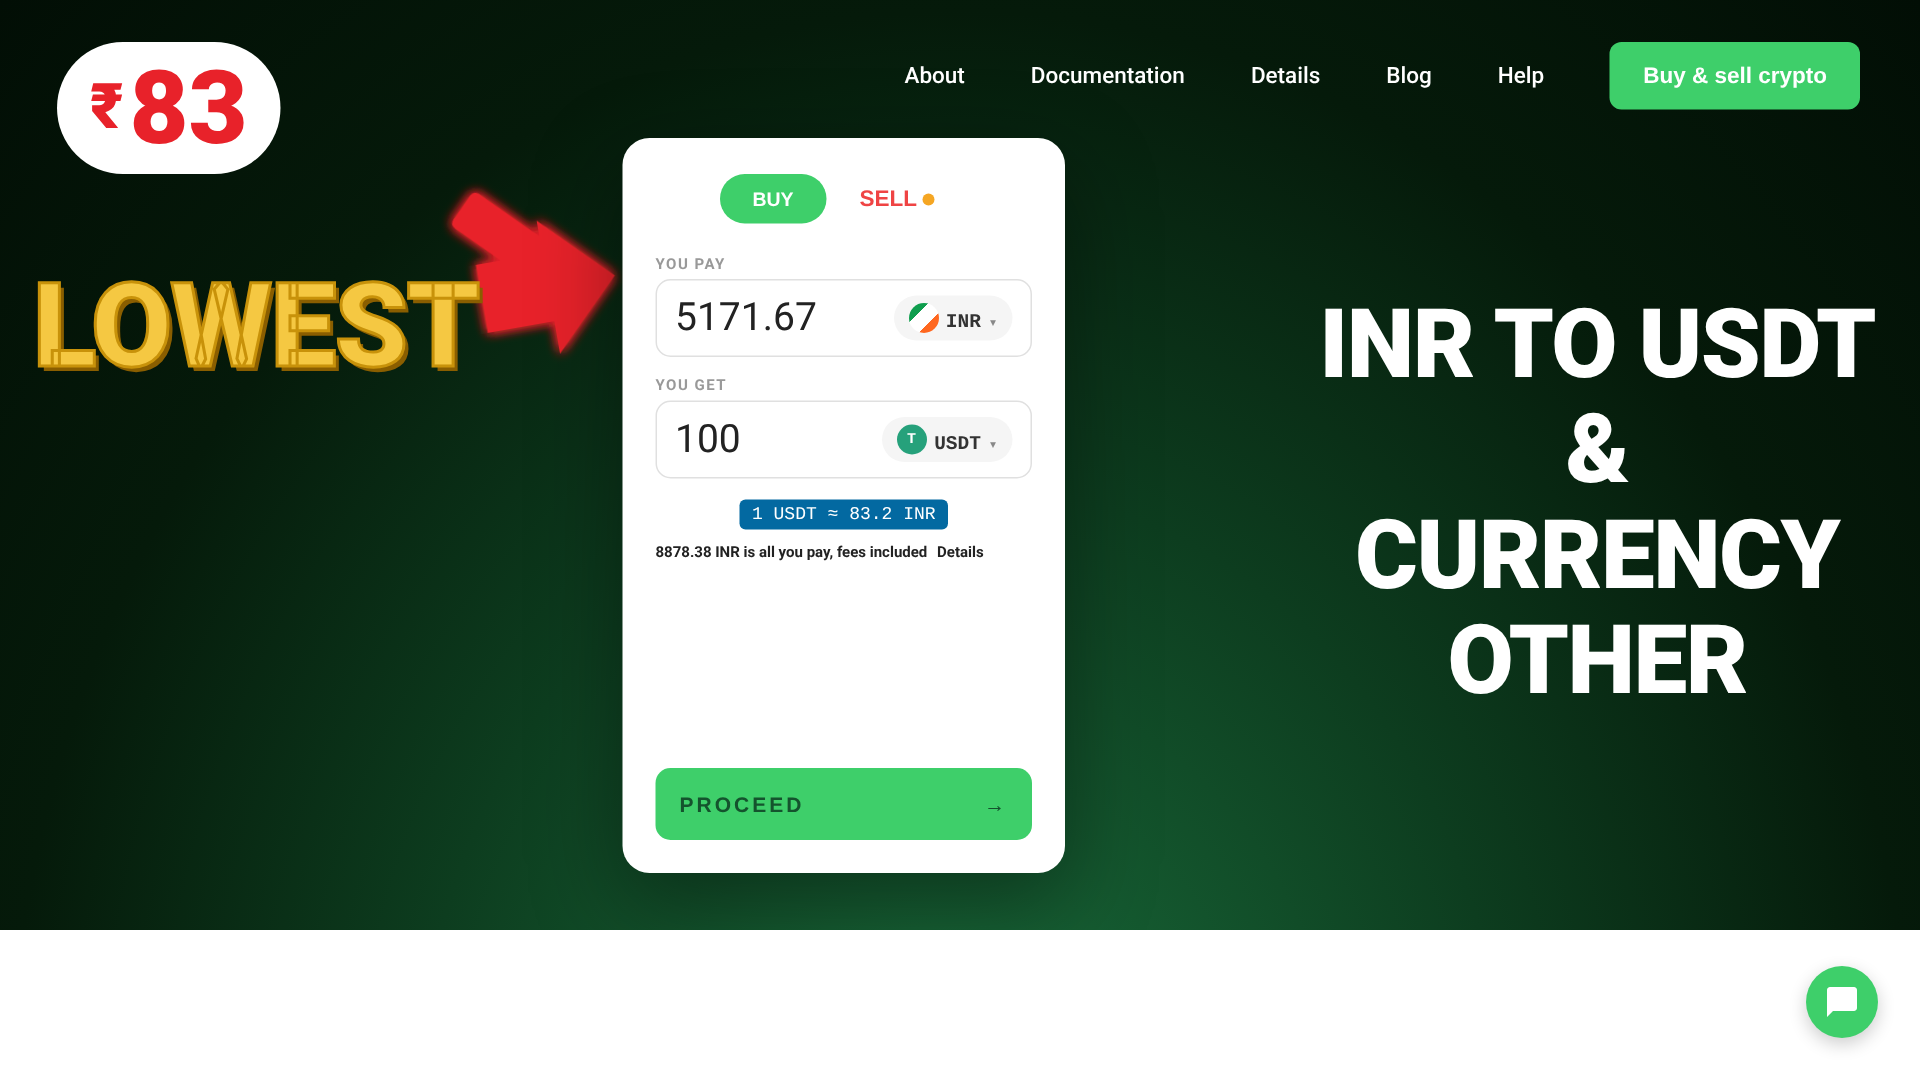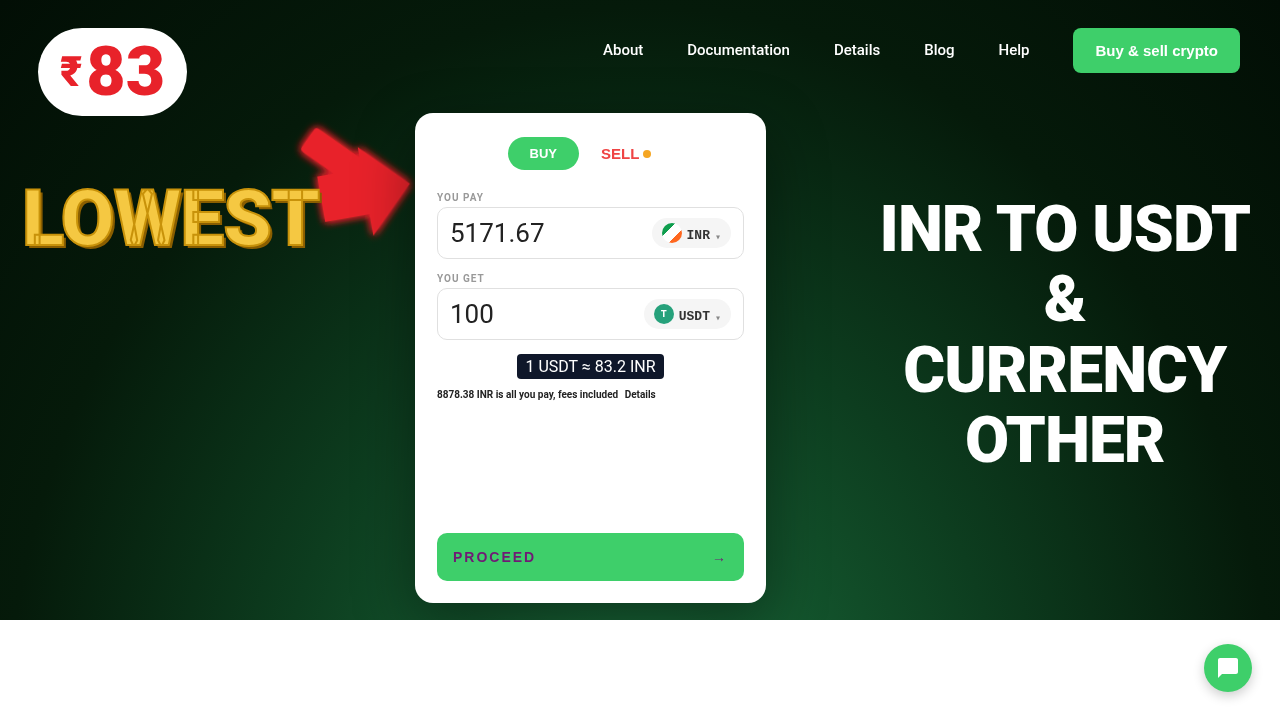--- a/index.html
+++ b/index.html
@@ -124,23 +124,23 @@
       color: #fff;
       font-size: 64px;
       font-weight: 900;
       line-height: 1.1;
       letter-spacing: -1px;
     }
 
     
     .card {
       position: absolute;
-      top: 113px;
+      top: 92px;
       left: 415px;
-      width: 351px;
+      width: 295px;
       height: 490px;
       background: #fff;
       border-radius: 18px;
       box-shadow: 0 20px 60px rgba(0,0,0,0.4);
       overflow: hidden;
       padding: 24px 22px;
     }
 
     
     .toggle-row {
@@ -236,29 +236,30 @@
       font-weight: 600;
       color: #333;
     }
     .currency-chevron {
       font-size: 10px;
       color: #888;
     }
 
     
     .rate-badge {
-      background: #0f172a;
-      color: #fff;
-      font-size: 16px;
+      background: #0369a1;
+      color: #fff;
+      font-size: 12px;
       border-radius: 4px;
       padding: 3px 8px;
       text-align: center;
       margin: 0 auto 10px;
       display: block;
       width: fit-content;
+      font-family: Liberation Mono, monospace;
     }
 
     
     .fee-line {
       font-size: 10px;
       color: #666;
       margin-bottom: 4px;
     }
     .fee-line span {
       font-weight: 700;
@@ -271,21 +272,21 @@
       margin-left: 4px;
     }
 
     
     .proceed-btn {
       position: absolute;
       bottom: 22px;
       left: 22px;
       right: 22px;
       background: #3ecf6a;
-      color: #701a75;
+      color: #14532d;
       border: none;
       border-radius: 10px;
       padding: 16px;
       font-size: 14px;
       font-weight: 700;
       letter-spacing: 2px;
       cursor: pointer;
       display: flex;
       align-items: center;
       justify-content: space-between;

